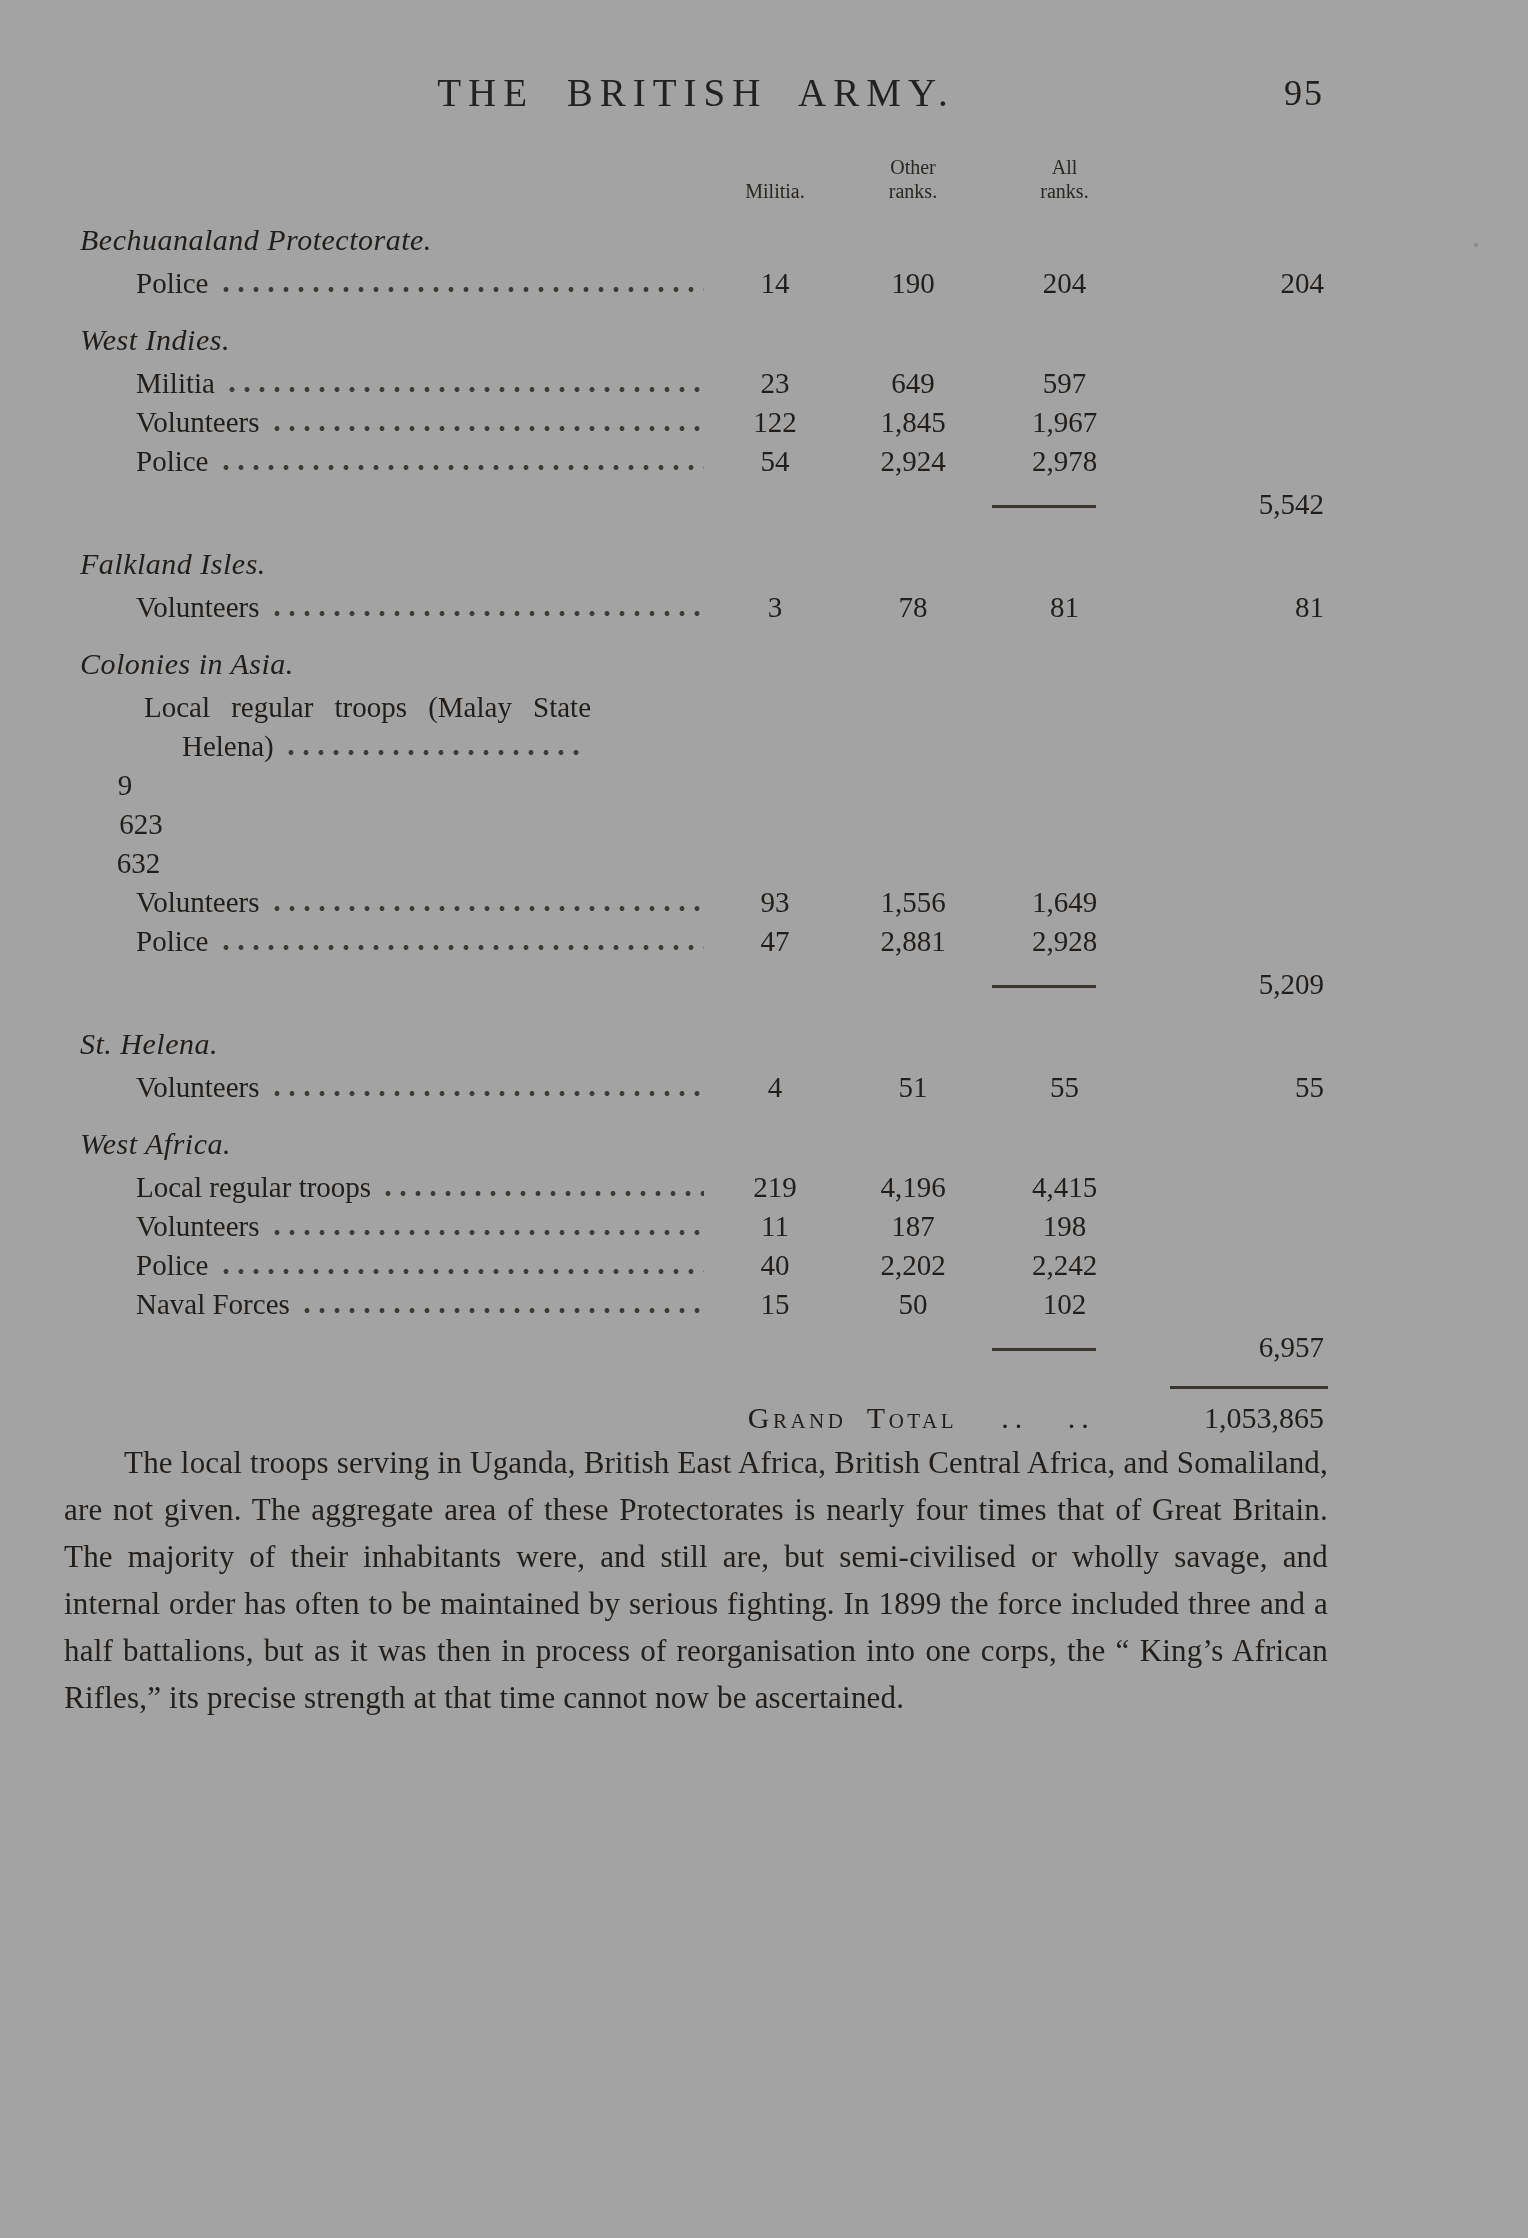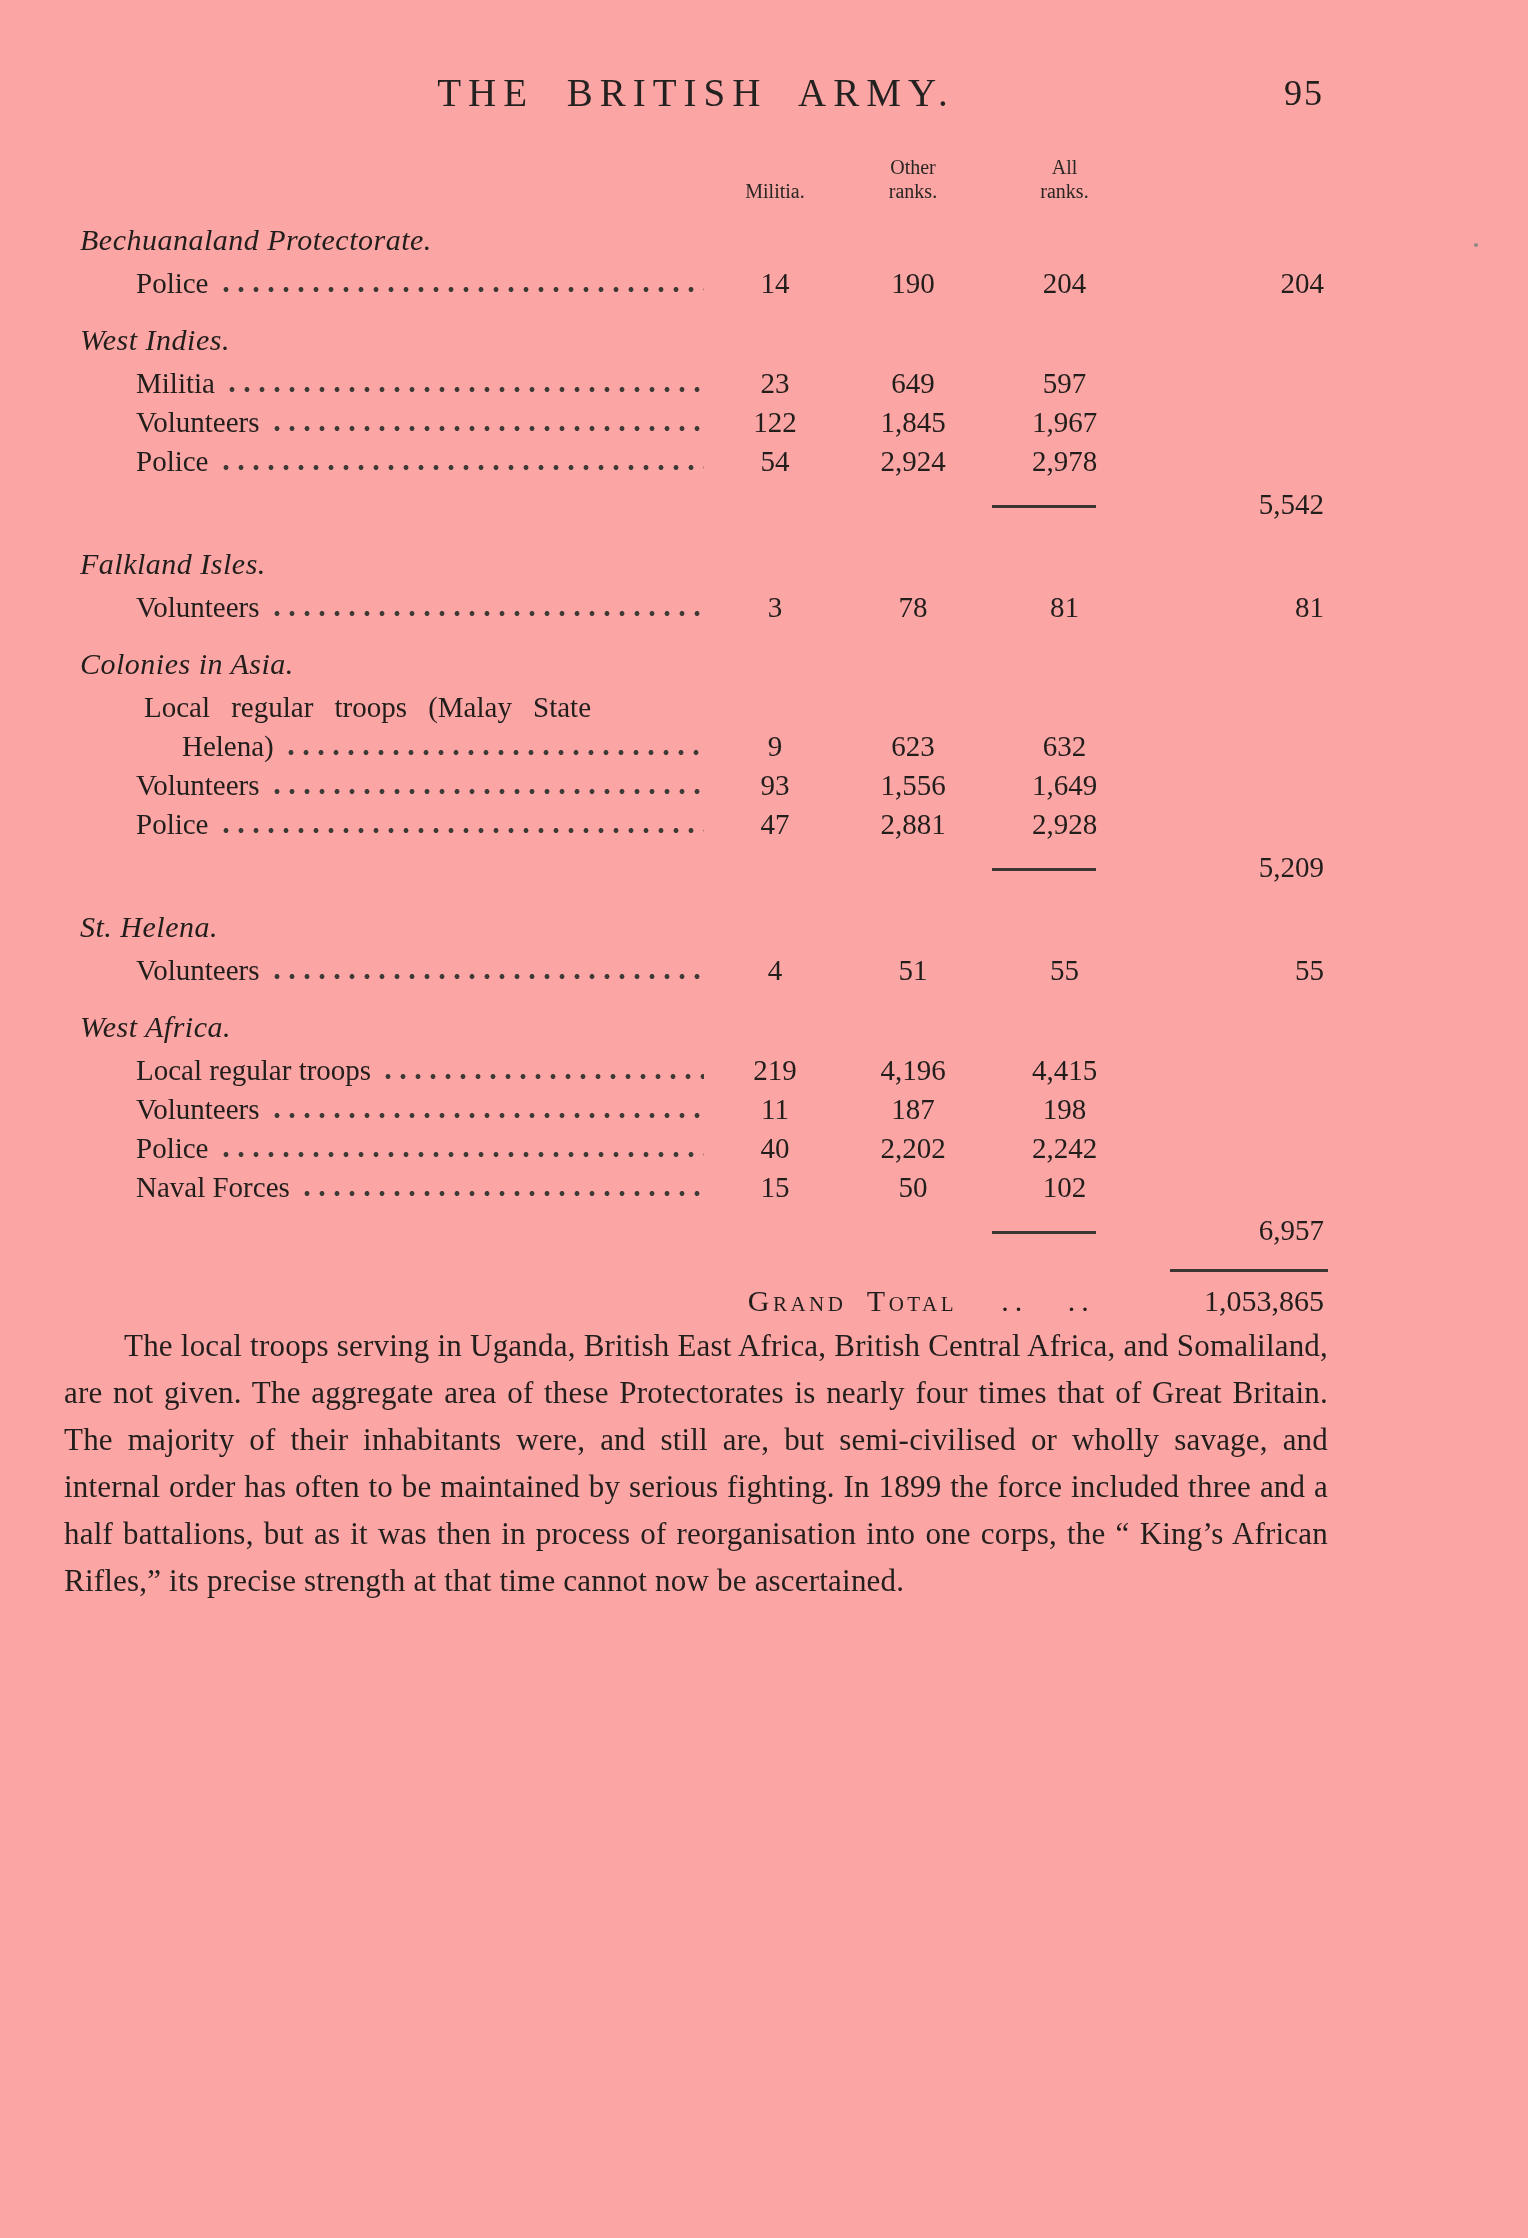--- a/index.html
+++ b/index.html
@@ -2,21 +2,21 @@
 <html><head>
 <meta charset="utf-8">
 <style>
   * { margin: 0; padding: 0; box-sizing: border-box; }
   html, body { background: #fcfbf7; }
   .page {
     position: relative;
     width: 1528px;
     height: 2238px;
     margin: 0 auto;
-    background: #fca5a5;
+    background: #a3a3a3;
     color: #211e1b;
     font-family: "Liberation Serif", "DejaVu Serif", serif;
     padding: 70px 200px 0 64px;
     overflow: hidden;
   }
 
   
   .page-header { position: relative; margin-bottom: 40px; }
   .title {
     font-size: 39px; font-weight: 400;
@@ -50,21 +50,21 @@
 
   .header-row { align-items: flex-end; font-size: 20px; line-height: 24px; margin-bottom: 2px; color: #2a2723; }
   .hdr { text-align: center; }
   .hline { display: block; }
 
   .section-heading {
     font-style: italic; font-size: 30px; line-height: 40px;
     margin: 17px 16px 4px; letter-spacing: 0.5px;
   }
 
-  .trow.tall { align-items: flex-end; }
+  .trow.tall { align-items: flex-start; flex-direction: column; }
   .lbl-area.stacked { display: block; padding-left: 80px; }
   .lbl-line1 { word-spacing: 0.48em; line-height: 39px; }
   .lbl-line2 { display: flex; align-items: baseline; padding-left: 38px; line-height: 39px; }
 
   .subtotal-row { align-items: center; height: 46px; gap: 21px; }
   .sum-rule { display: inline-block; width: 104px; border-top: 3px solid #3a3631; vertical-align: middle; }
 
   .gt-rule-row { display: flex; justify-content: flex-end; margin: 16px 0 8px; }
   .gt-rule { width: 158px; border-top: 3px solid #3a3631; }
   .grand-row {

